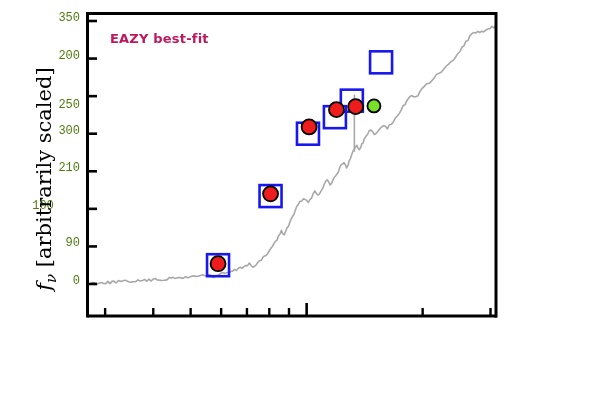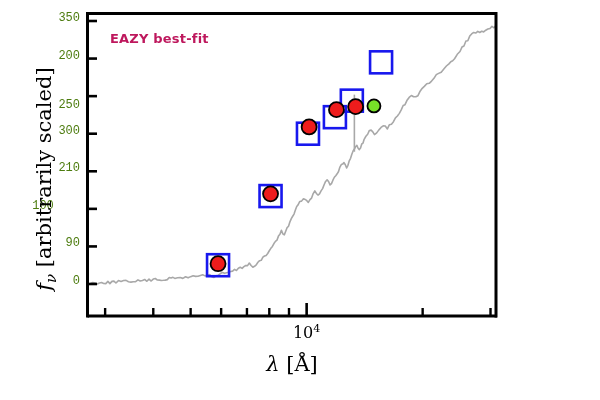--- a/index.html
+++ b/index.html
@@ -109,27 +109,21 @@
       <div class="tick-lab" style="left: 28px; top: 274px; width: 52px;">0</div>
       <div class="tick-lab" style="left: 28px; top: 236.429px; width: 52px;">90</div>
       <div class="tick-lab" style="left: 17px; top: 198.857px; width: 52px; text-align: center;">100</div>
       <div class="tick-lab" style="left: 28px; top: 161.286px; width: 52px;">210</div>
       <div class="tick-lab" style="left: 28px; top: 123.714px; width: 52px;">300</div>
       <div class="tick-lab" style="left: 28px; top: 98px; width: 52px;">250</div>
       <div class="tick-lab" style="left: 28px; top: 48.5714px; width: 52px;">200</div>
       <div class="tick-lab" style="left: 28px; top: 11px; width: 52px;">350</div>
     </div>
 
-  <div class="xtick-lab" id="xtick-major" style="left: 276.64px; top: 322px; width: 60px;">
-    <span>10</span><span class="sup">4</span>
-  </div>
 
   <div class="ylabel-wrap">
     <span class="italic">f</span><span class="italic" style="font-size:15px;vertical-align:sub;">ν</span><span> [arbitrarily scaled]</span>
   </div>
 
-  <div class="xlabel-wrap">
-    <span class="italic">λ</span><span> [Å]</span>
-  </div>
 
   <div class="annot">EAZY best-fit</div>
 
 </div>
 
 </body></html>

